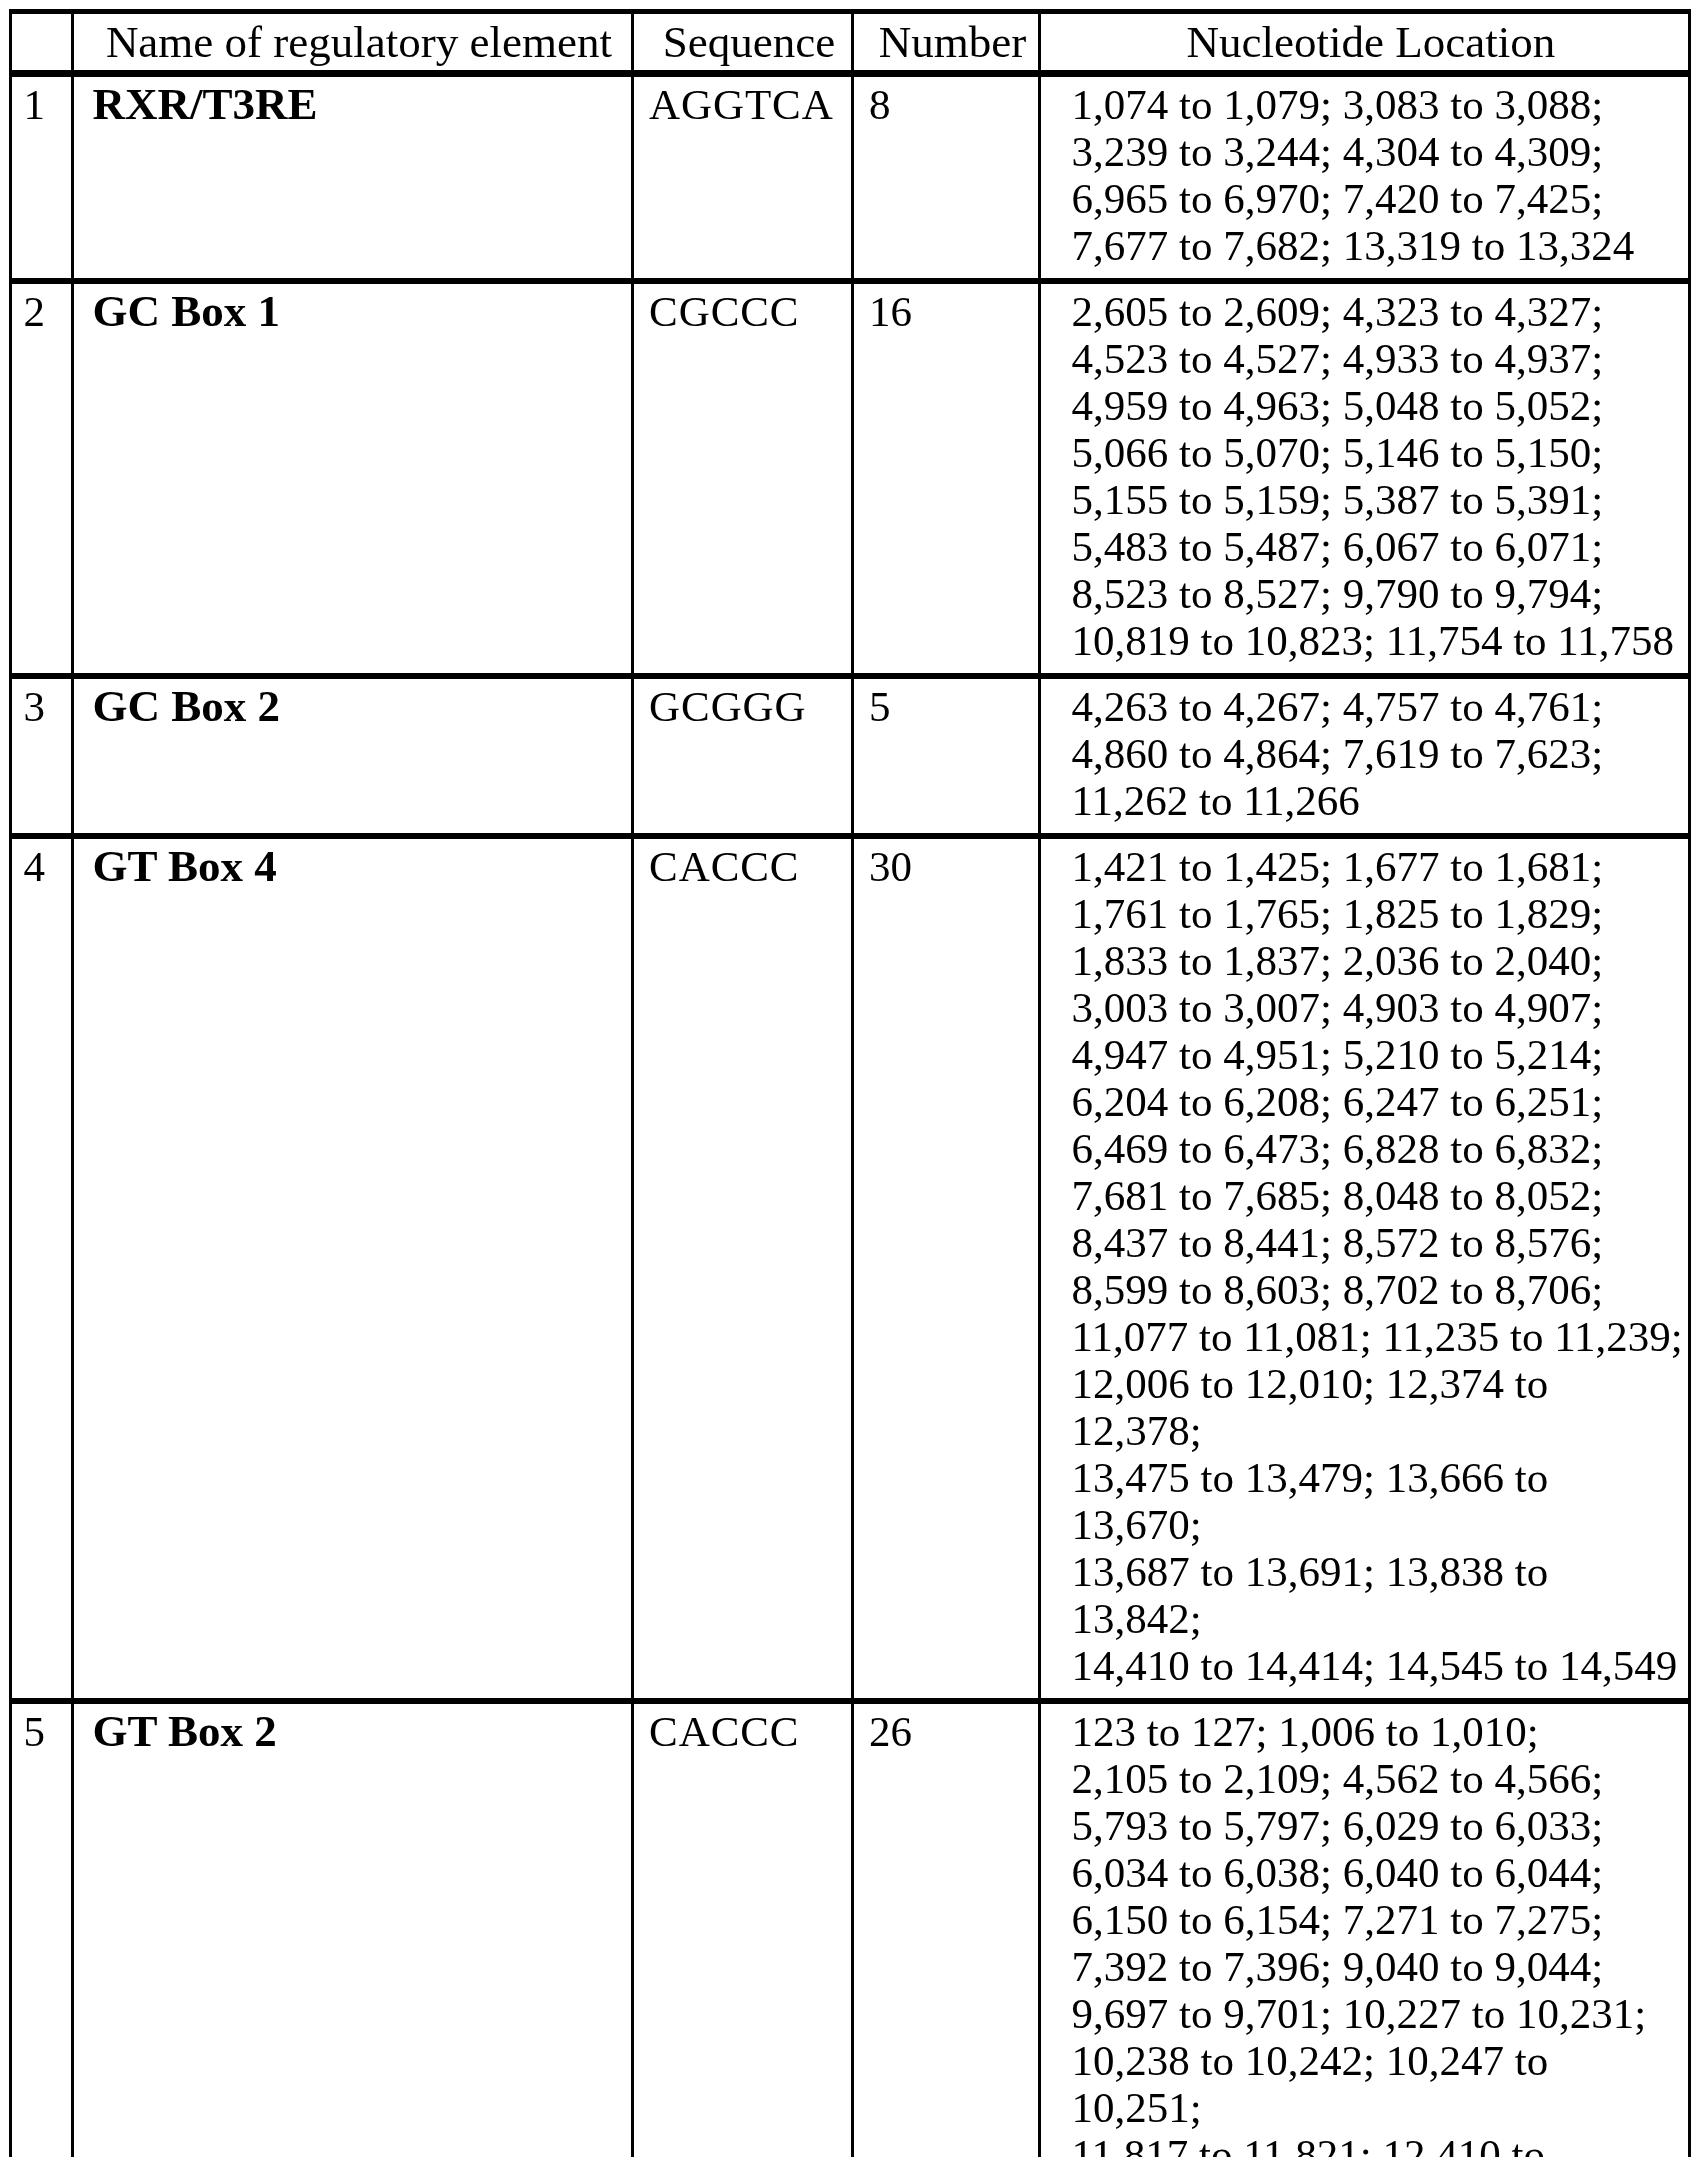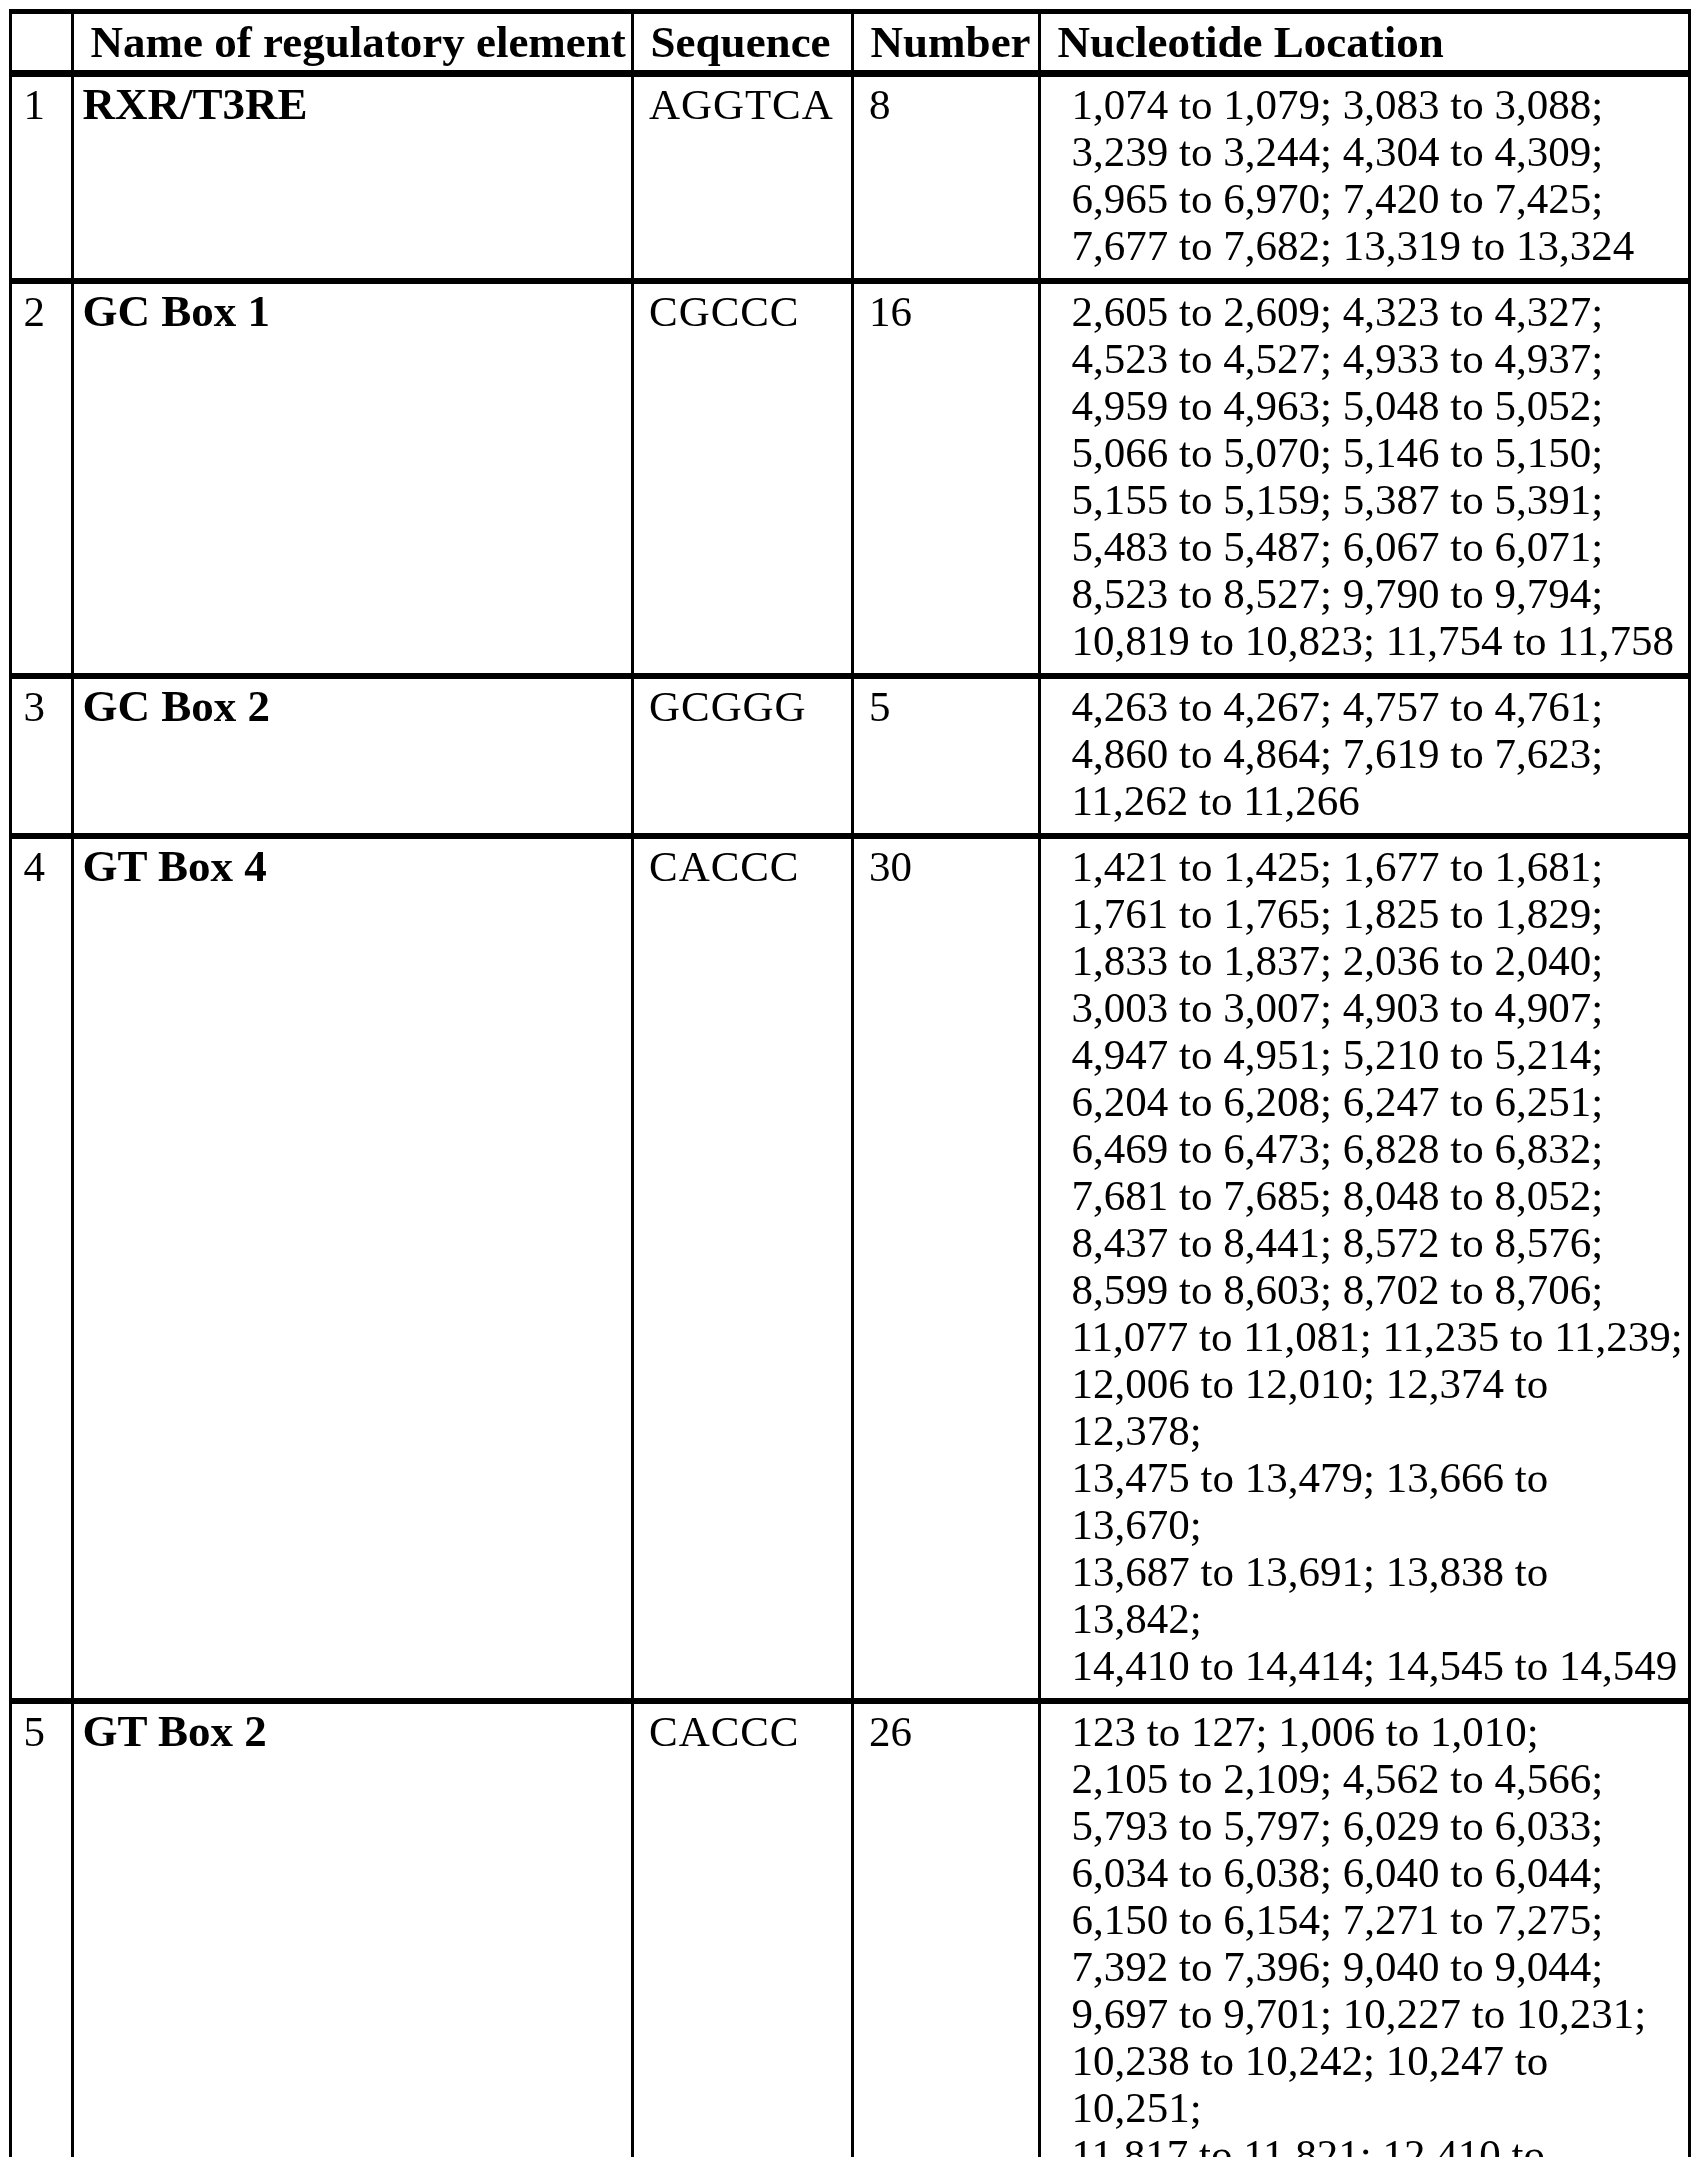--- a/index.html
+++ b/index.html
@@ -38,43 +38,43 @@
     border-top: 5.2px solid #000000;
     border-bottom: 7.7px solid #000000;
   }
   col.c-idx  { width: 62px;  }
   col.c-name { width: 560px; }
   col.c-seq  { width: 220px; }
   col.c-num  { width: 187px; }
   col.c-loc  { width: 650px; }
   th {
     font-size: 45px;
-    font-weight: bold;
-    text-align: left;
+    font-weight: normal;
+    text-align: center;
     vertical-align: middle;
     height: 53px;
     padding: 1.7px 3.4px 1.7px 17px;
     white-space: nowrap;
     overflow: hidden;
   }
   th.h-idx { padding-left: 5.2px; }
   td {
     vertical-align: top;
     padding: 4.3px 3.4px 8.6px 15.5px;
     font-size: 43px;
     line-height: 47px;
   }
   td.idx {
     padding-left: 12px;
     text-align: left;
   }
   td.name {
     font-weight: bold;
     font-size: 45px;
-    padding-left: 9px;
+    padding-left: 19px;
   }
   td.seq {
     letter-spacing: 0.9px;
     margin-left: 38px;
   }
   td.loc {
     white-space: pre-line;
     padding-left: 31px;
     padding-right: 1.7px;
   }

